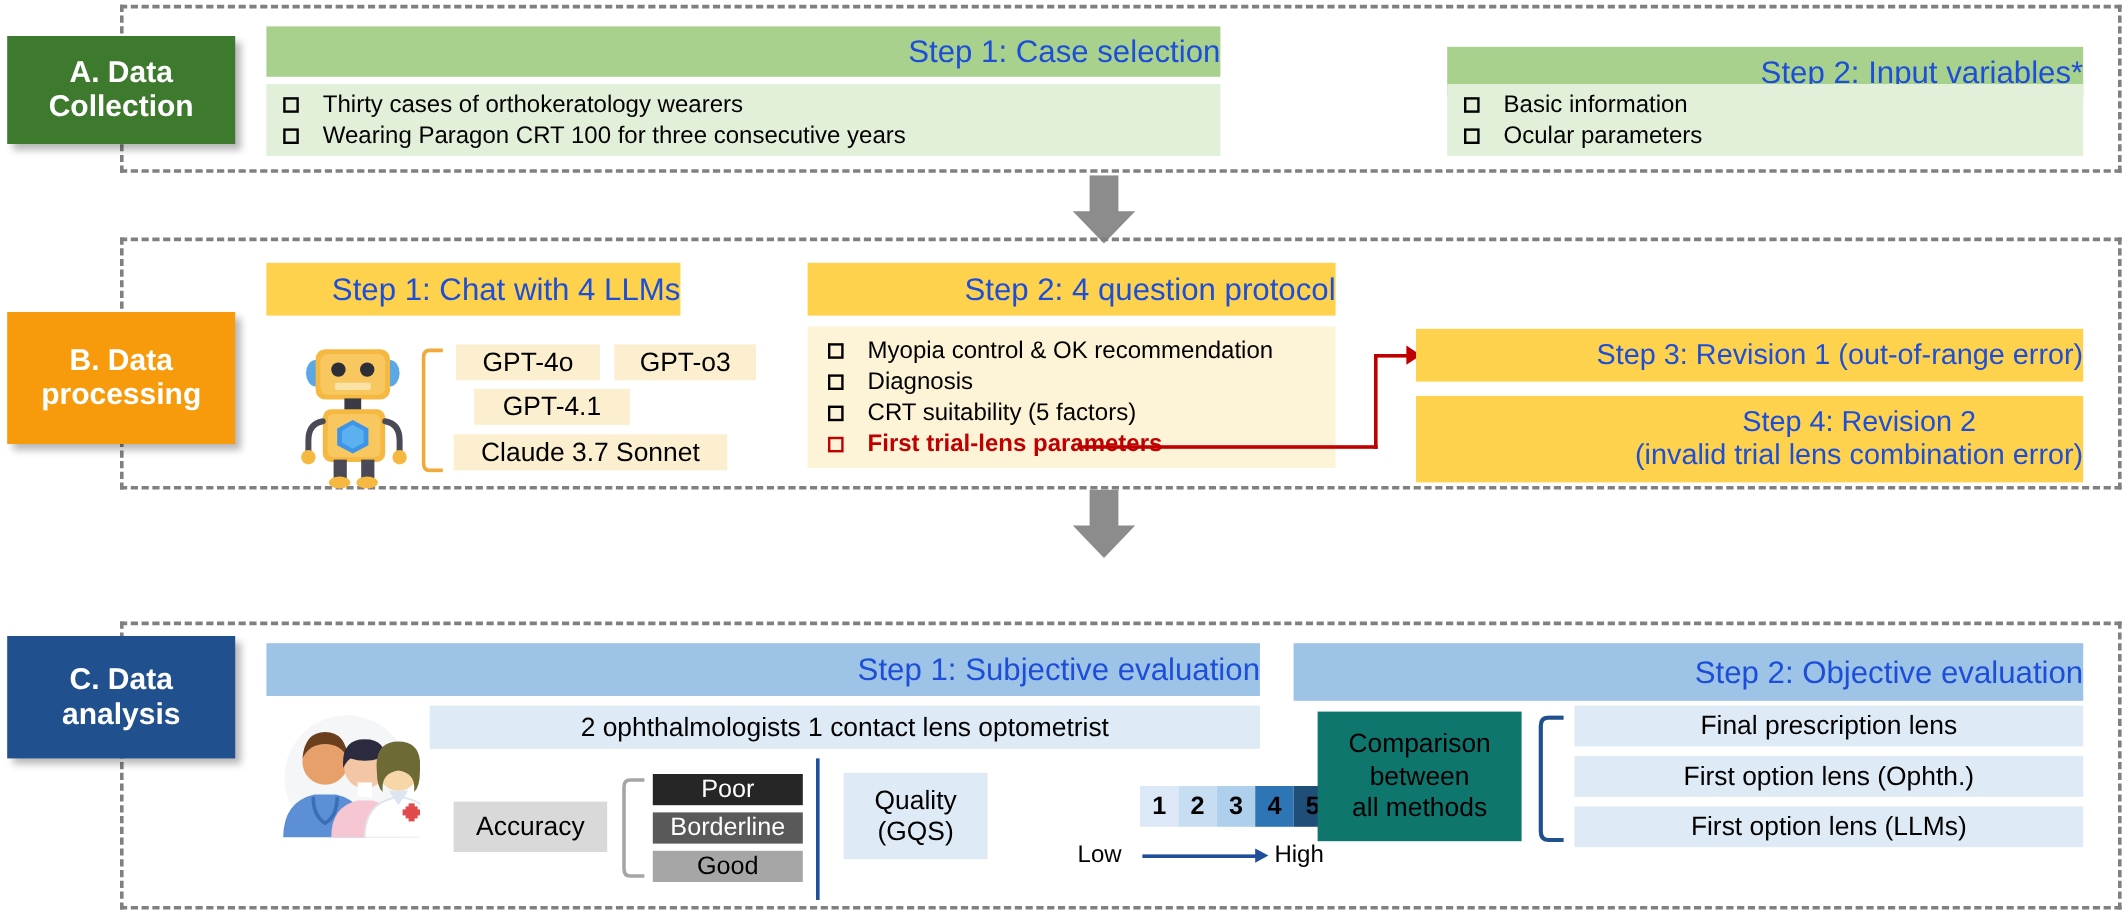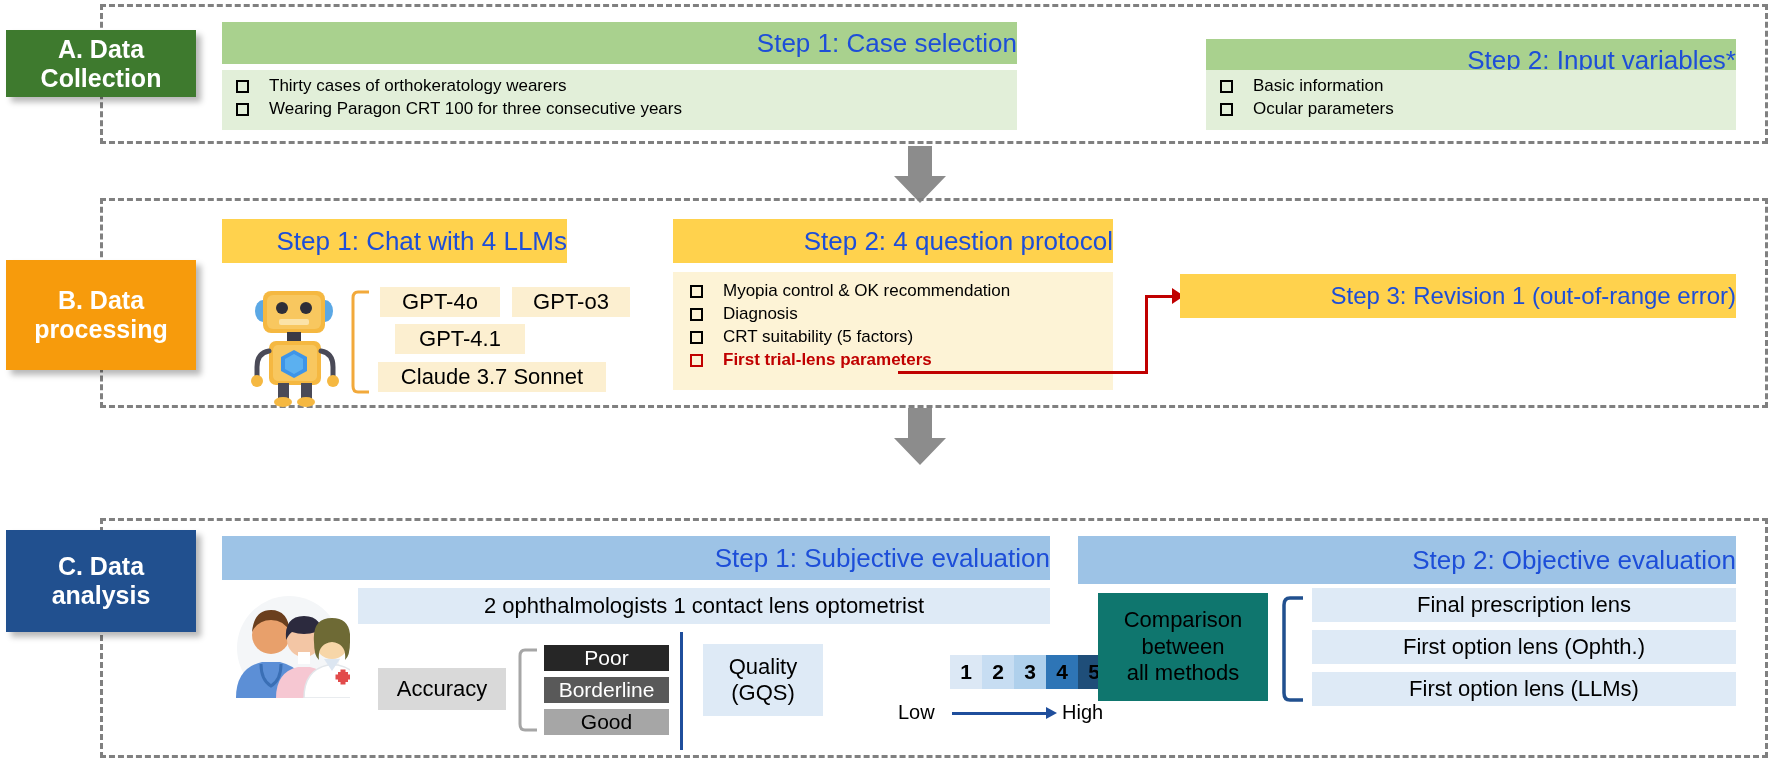--- a/index.html
+++ b/index.html
@@ -19,21 +19,21 @@
        font-weight:normal;color:#1d4ed8;text-align:center;box-sizing:border-box;line-height:1.18;}
   .body{position:absolute;box-sizing:border-box;}
   .chip{position:absolute;display:flex;align-items:center;justify-content:center;
         text-align:center;color:#000;box-sizing:border-box;line-height:1.2;}
 
   
   .blist{position:absolute;box-sizing:border-box;}
   .brow{display:flex;align-items:center;margin-bottom:3px;}
   .bsq{width:13px;height:13px;border:2.6px solid #000;box-sizing:border-box;
        margin-right:20px;flex:0 0 auto;background:transparent;}
-  .btxt{font-size:17px;color:#000;white-space:nowrap;}
+  .btxt{font-size:20px;color:#000;white-space:nowrap;}
   .brow.red .bsq{border-color:#C00000;}
   .brow.red .btxt{color:#C00000;font-weight:bold;}
 
   
   .dnarrow{position:absolute;width:56px;height:58px;}
 
   
   .redline{position:absolute;background:#C00000;}
   .redarrow{position:absolute;width:0;height:0;
             border-top:8px solid transparent;border-bottom:8px solid transparent;
@@ -52,21 +52,21 @@
 
   svg{display:block;}
 </style>
 </head>
 <body>
 
 <div id="stage">
 
   <div class="dashframe" style="left:100px;top:4px;width:1668px;height:140px;"></div>
 
-  <div class="seclabel" style="left:6px;top:30px;width:190px;height:67px;background:#3E7A2E;font-size:25px;">
+  <div class="seclabel" style="left:6px;top:30px;width:190px;height:90px;background:#3E7A2E;font-size:25px;">
     <div>
       <div>A. Data</div>
       <div>Collection</div>
     </div>
   </div>
 
   <div class="hdr" style="left:222px;top:22px;width:795px;height:42px;background:#A9D18E;font-size:26px;">
     <span>Step 1: Case selection</span>
   </div>
   <div class="body" style="left:222px;top:70px;width:795px;height:60px;background:#E2EFD9;"></div>
@@ -189,20 +189,26 @@
 
   <div class="redline" style="left:898px;top:371px;width:250px;height:3px;"></div>
   <div class="redline" style="left:1145px;top:295px;width:3px;height:79px;"></div>
   <div class="redline" style="left:1145px;top:295px;width:28px;height:3px;"></div>
   <div class="redarrow" style="left:1172px;top:288px;"></div>
 
   <div class="hdr" style="left:1180px;top:274px;width:556px;height:44px;background:#FFD24D;font-size:24px;">
     <span>Step 3: Revision 1 (out-of-range error)</span>
   </div>
 
+  <div class="hdr" style="left:1180px;top:330px;width:556px;height:72px;background:#FFD24D;font-size:24px;">
+    <div>
+      <div>Step 4: Revision 2</div>
+      <div>(invalid trial lens combination error)</div>
+    </div>
+  </div>
 
   <div class="dnarrow" style="left:892px;top:408px;">
     <svg width="56" height="58" viewBox="0 0 56 58">
       <polygon points="16,0 40,0 40,30 54,30 28,57 2,30 16,30" fill="#8C8C8C"></polygon>
     </svg>
   </div>
 
   <div class="dashframe" style="left:100px;top:518px;width:1668px;height:240px;"></div>
 
   <div class="seclabel" style="left:6px;top:530px;width:190px;height:102px;background:#21508F;font-size:25px;">

